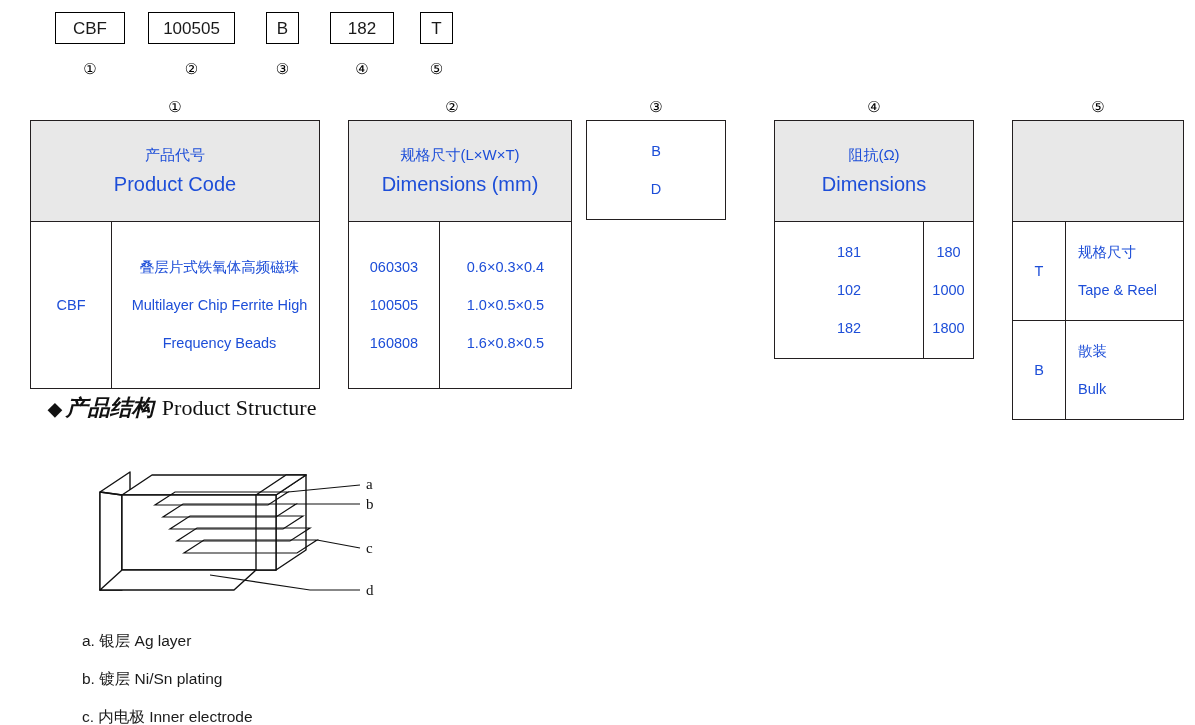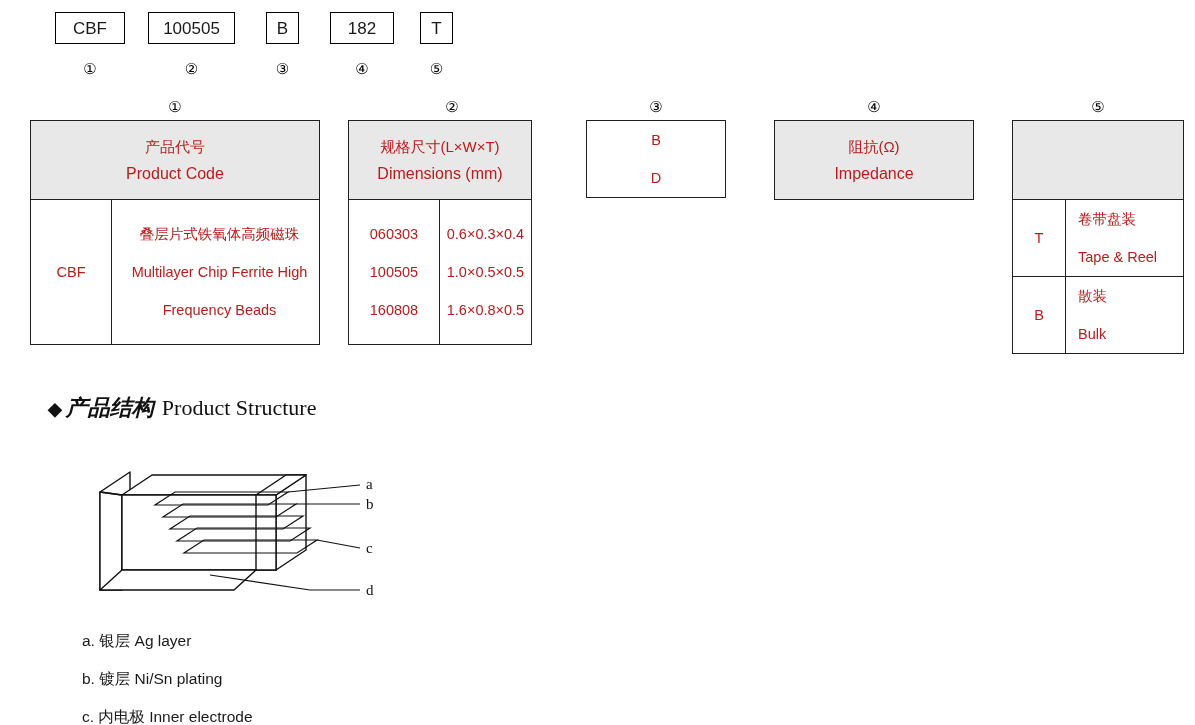--- a/index.html
+++ b/index.html
@@ -65,33 +65,33 @@
   .tbl {
     position: absolute;
     border-collapse: collapse;
     background: #fff;
   }
   .tbl td {
     border: 1px solid #231f20;
     font-size: 14.5px;
     text-align: center;
     vertical-align: middle;
-    padding: 0 6px;
-    color: #b91c1c;
+    padding: 11px 6px;
+    color: #1d4ed8;
   }
   .tbl td.head {
     background: #e8e8e8;
   }
   .head-cn {
     font-size: 15px;
     display: block;
     margin-bottom: 8px;
   }
   .head-en {
-    font-size: 16px;
+    font-size: 20px;
     display: block;
   }
   .stack-line {
     display: block;
     line-height: 26px;
     white-space: nowrap;
   }
   .tall {
     line-height: 38px;
   }
@@ -178,21 +178,21 @@
       <td style="width:68px; height:144px;">CBF</td>
       <td style="text-align:center; padding-left:14px;">
         <span class="stack-line tall">叠层片式铁氧体高频磁珠</span>
         <span class="stack-line tall">Multilayer Chip Ferrite High</span>
         <span class="stack-line tall">Frequency Beads</span>
       </td>
     </tr>
   </tbody>
     </table>
 
-  <table class="tbl" style="left:348px; top:120px; width:184px;">
+  <table class="tbl" style="left:348px; top:120px; width:224px;">
     <tbody>
         <tr>
       <td class="head" colspan="2" style="height:78px;">
         <span class="head-cn">规格尺寸(L×W×T)</span>
         <span class="head-en">Dimensions (mm)</span>
       </td>
     </tr>
     <tr>
       <td style="width:78px; height:144px;">
         <span class="stack-line tall">060303</span>
@@ -217,38 +217,50 @@
       </td>
     </tr>
   </tbody>
     </table>
 
   <table class="tbl" style="left:774px; top:120px; width:200px;border-radius:23px;">
     <tbody>
         <tr>
       <td class="head" colspan="2" style="height:78px;">
         <span class="head-cn">阻抗(Ω)</span>
-        <span class="head-en">Impedance</span>
+        <span class="head-en">Dimensions</span>
+      </td>
+    </tr>
+    <tr>
+      <td style="width:136px; height:110px;">
+        <span class="stack-line tall">181</span>
+        <span class="stack-line tall">102</span>
+        <span class="stack-line tall">182</span>
+      </td>
+      <td>
+        <span class="stack-line tall">180</span>
+        <span class="stack-line tall">1000</span>
+        <span class="stack-line tall">1800</span>
       </td>
     </tr>
   </tbody>
     </table>
 
   <table class="tbl" style="left:1012px; top:120px; width:172px;">
     <tbody>
         <tr>
       <td class="head" colspan="2" style="height:78px;">
         <span class="head-cn"></span>
         <span class="head-en"></span>
       </td>
     </tr>
     <tr>
       <td style="width:40px; height:72px;">T</td>
       <td style="text-align:left; padding-left:12px;">
-        <span class="stack-line tall">卷带盘装</span>
+        <span class="stack-line tall">规格尺寸</span>
         <span class="stack-line tall">Tape &amp; Reel</span>
       </td>
     </tr>
     <tr>
       <td style="height:72px;">B</td>
       <td style="text-align:left; padding-left:12px;">
         <span class="stack-line tall">散装</span>
         <span class="stack-line tall">Bulk</span>
       </td>
     </tr>

